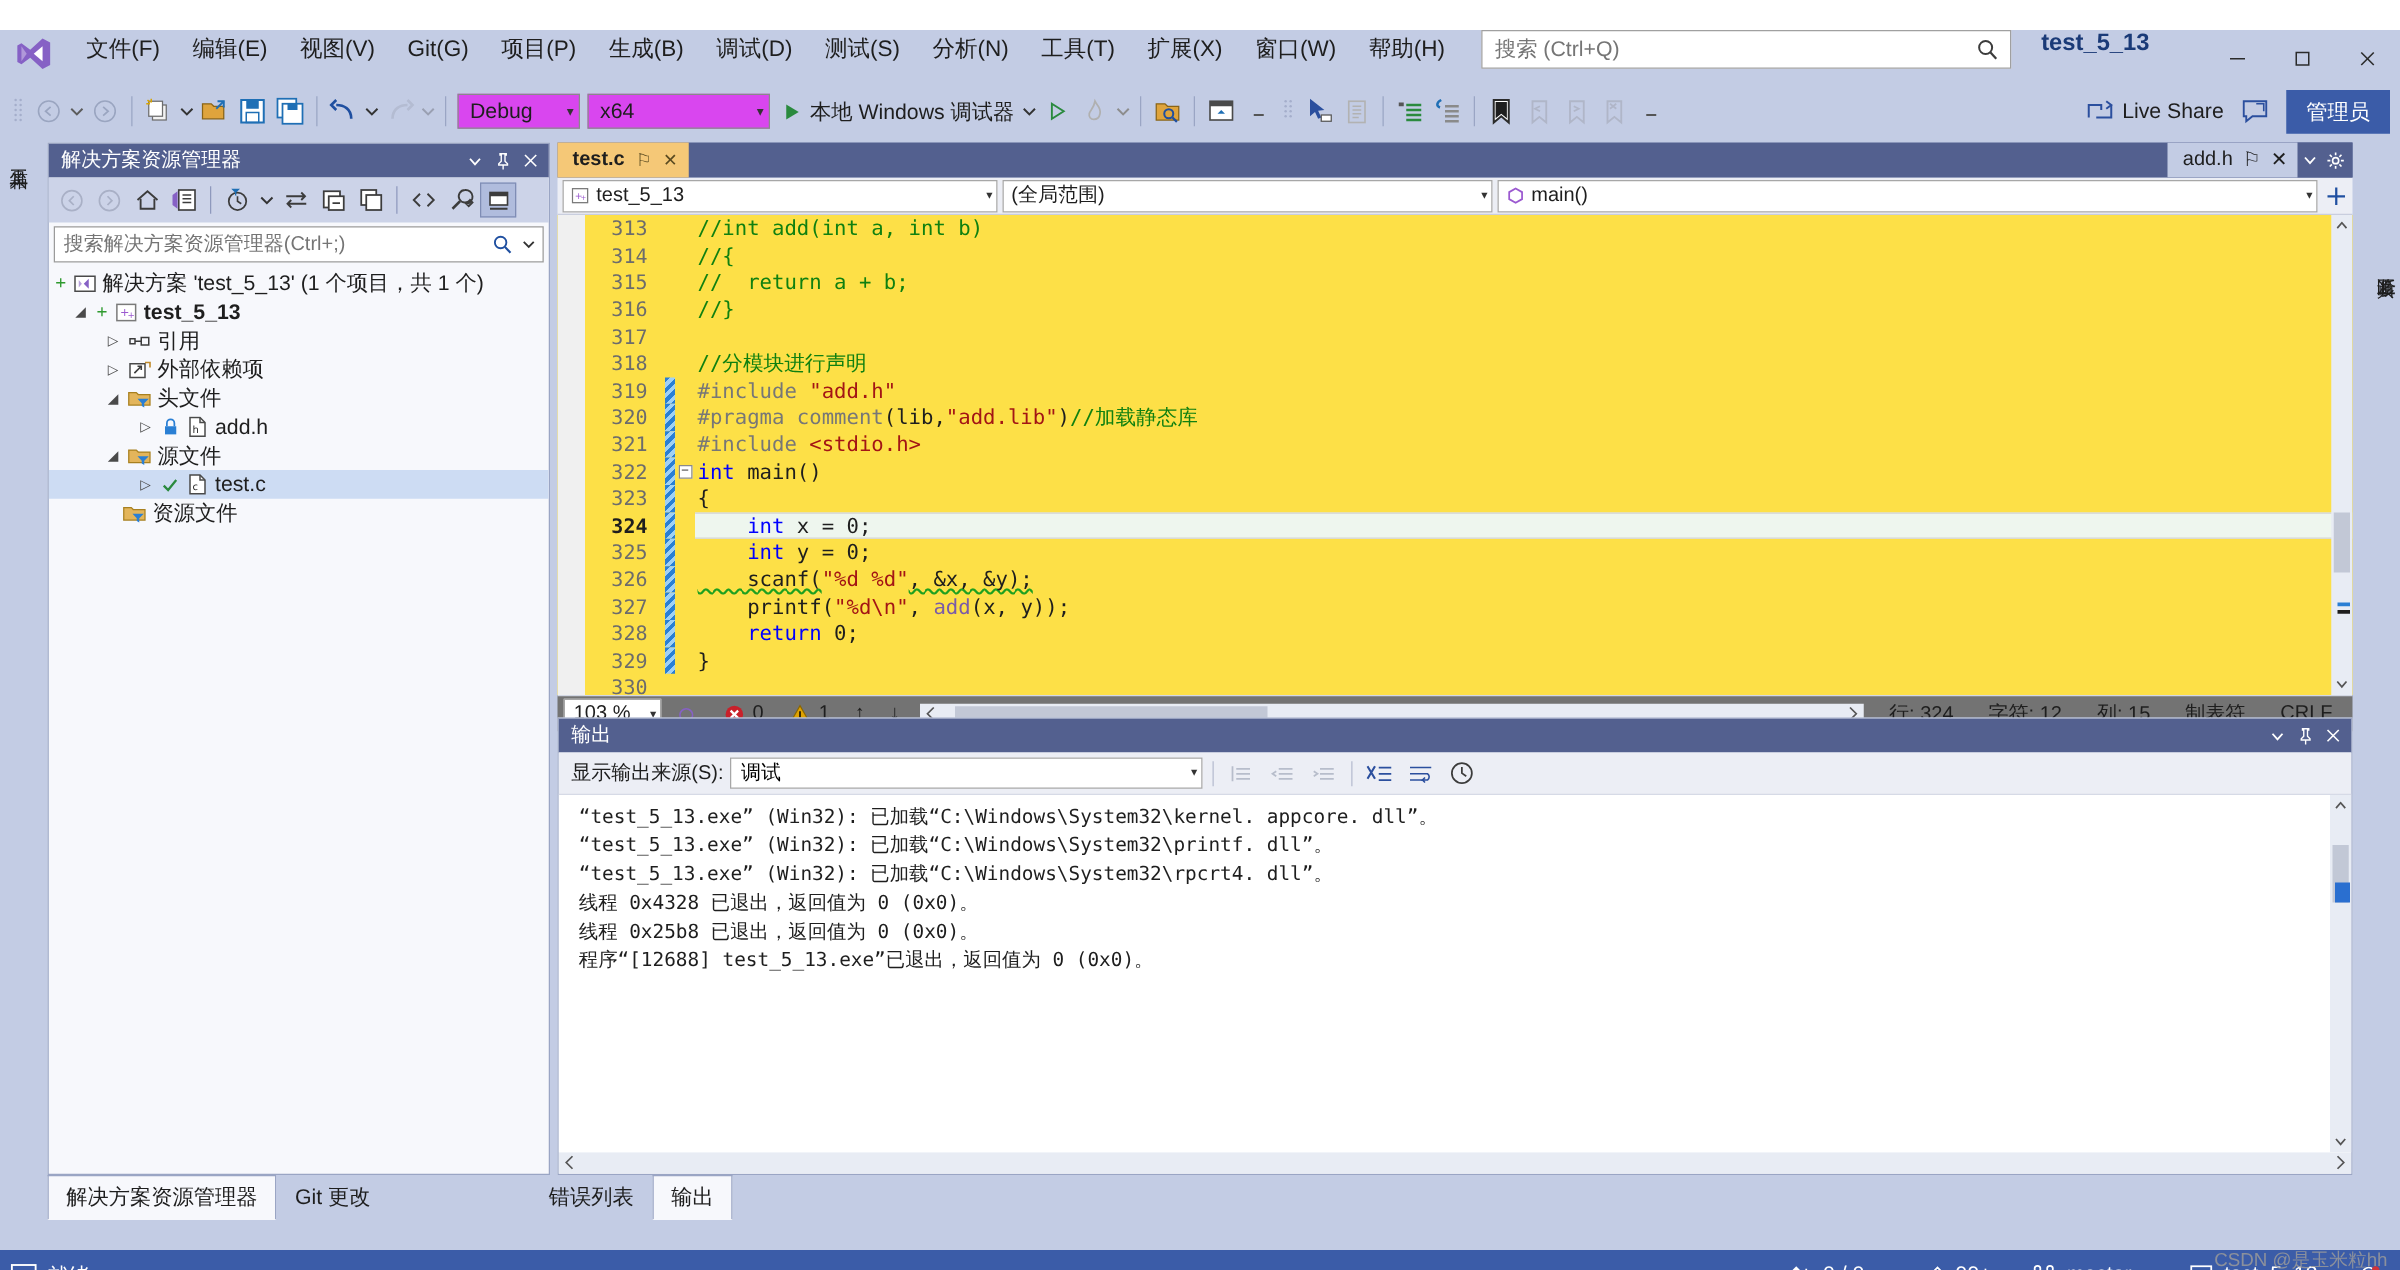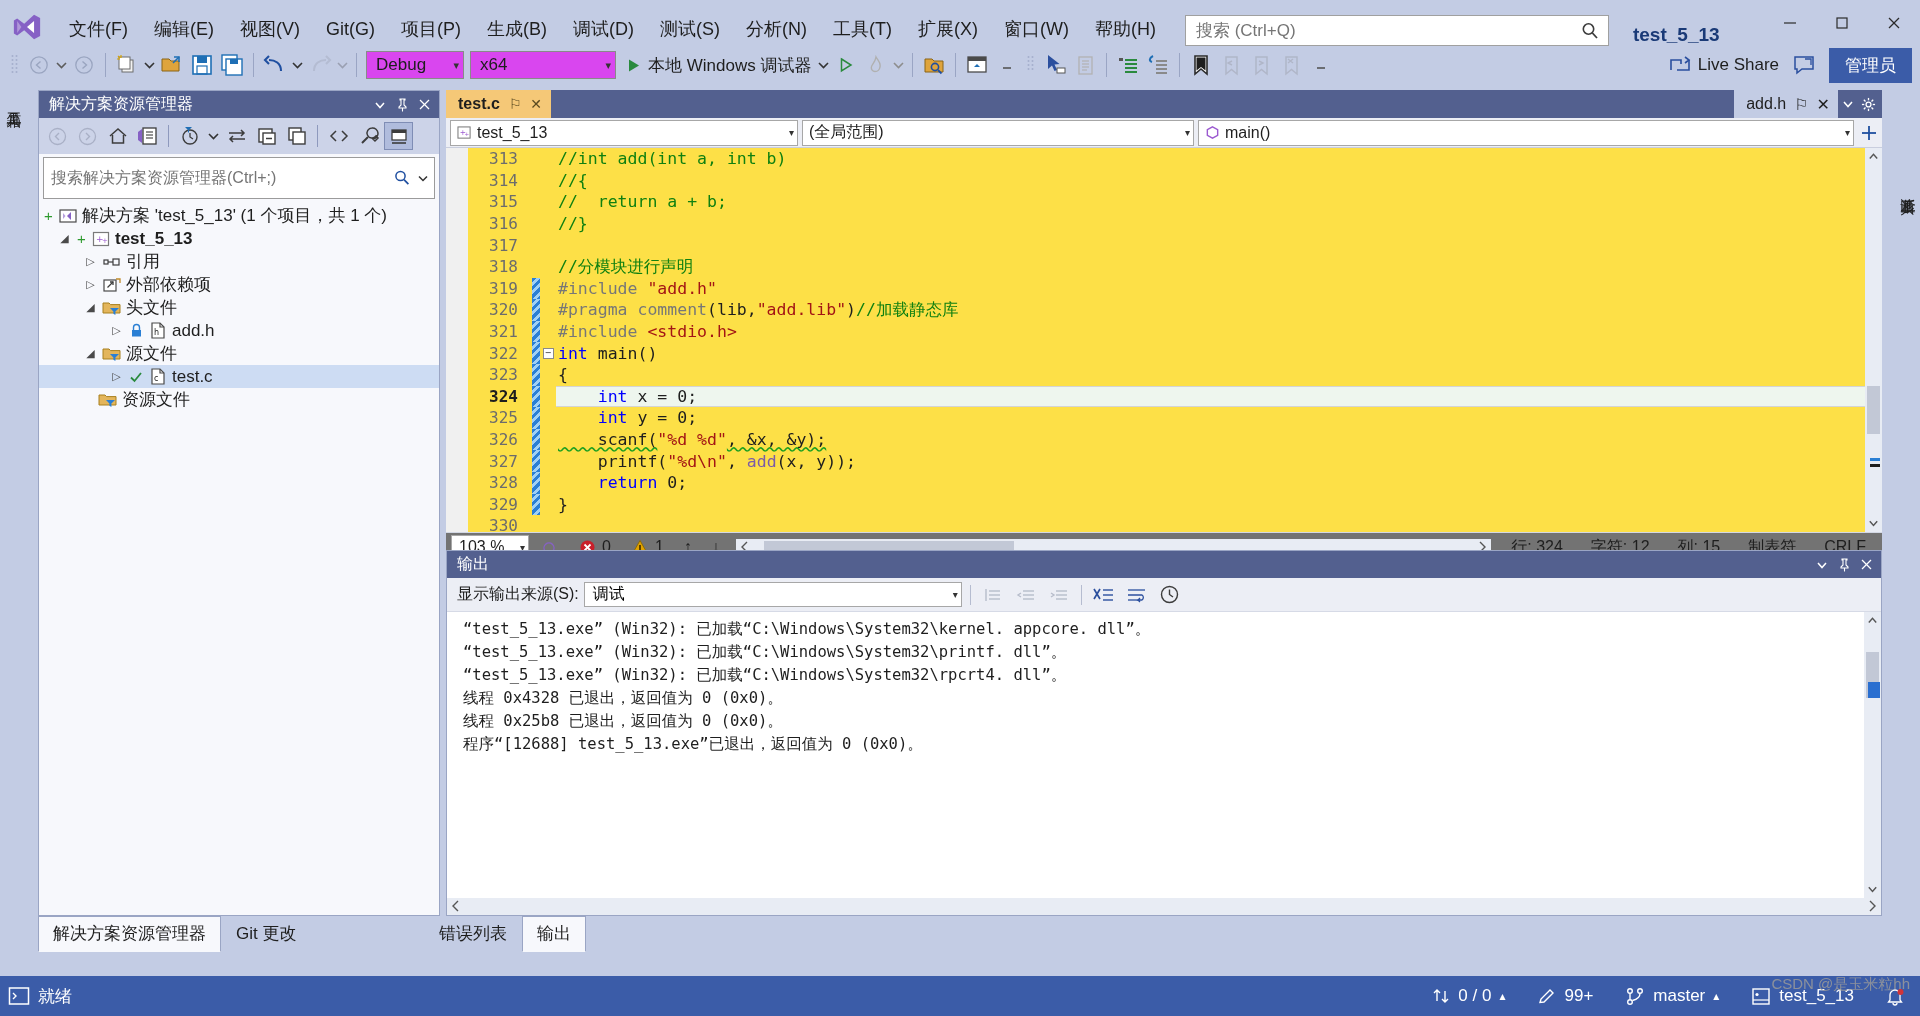--- a/index.html
+++ b/index.html
@@ -7,22 +7,22 @@
     width: 1920px; height: 1016px;
     font-family: "Liberation Sans", "DejaVu Sans", sans-serif;
     font-size: 17px;
     background: #ffffff;
     overflow: hidden;
   }
   .app { position: relative; width: 1920px; height: 1016px; background: #c3cce4; }
 
   
   .titlebar {
-    height: 46px; display: flex; align-items: flex-end;
-    background: #c3cce4; padding-left: 8px; gap: 0;
+    height: 46px; display: flex; align-items: flex-start;
+    background: #c3cce4; padding-left: 8px; gap: 0; margin-top: 24px;
   }
   .vs-logo { width: 38px; height: 38px; display:flex; align-items:center; justify-content:center; }
   .menu { display: flex; align-items: center; gap: 0; margin-left: 10px; }
   .menu-item {
     padding: 6px 13px; font-size: 18px; color: #1e1e1e; white-space: nowrap;
     line-height: 1.1;
   }
   .search-wrap {
     margin-left: 16px; width: 424px; height: 31px; background: #ffffff;
     border: 1px solid #a0a0a0; display: flex; align-items: center;
@@ -109,21 +109,21 @@
   .panel-head .ph-title { flex: 1; white-space: nowrap; }
   .ph-btn { width: 22px; height: 22px; display: flex; align-items: center; justify-content: center; color: #fff; }
   .sln-toolbar {
     height: 36px; background: #ccd3e8; display: flex; align-items: center;
     padding: 0 4px; gap: 1px;
   }
   .sl-btn { width: 29px; height: 28px; display: flex; align-items: center; justify-content: center; }
   .sl-btn.active { background: #b0bcdd; border: 1px solid #7f8db5; }
   .sl-sep { width: 1px; height: 22px; background: #8e99bd; margin: 0 5px; }
   .sln-search {
-    height: 42px; margin: 3px 4px 2px 4px; background: #ffffff; border: 1px solid #9b9b9b;
+    height: 29px; margin: 3px 4px 2px 4px; background: #ffffff; border: 1px solid #9b9b9b;
     display: flex; align-items: center; padding: 0 2px 0 7px;
   }
   .sln-search input {
     flex: 1; border: 0; outline: 0; font-size: 16px; color: #6d6d6d;
     font-family: "Liberation Sans", sans-serif;
   }
   .tree { flex: 1; overflow: hidden; padding-top: 3px; font-size: 17px; color: #1e1e1e; }
   .tnode {
     display: flex; align-items: center; height: 23px; gap: 4px; padding-right: 6px;
     white-space: nowrap;

